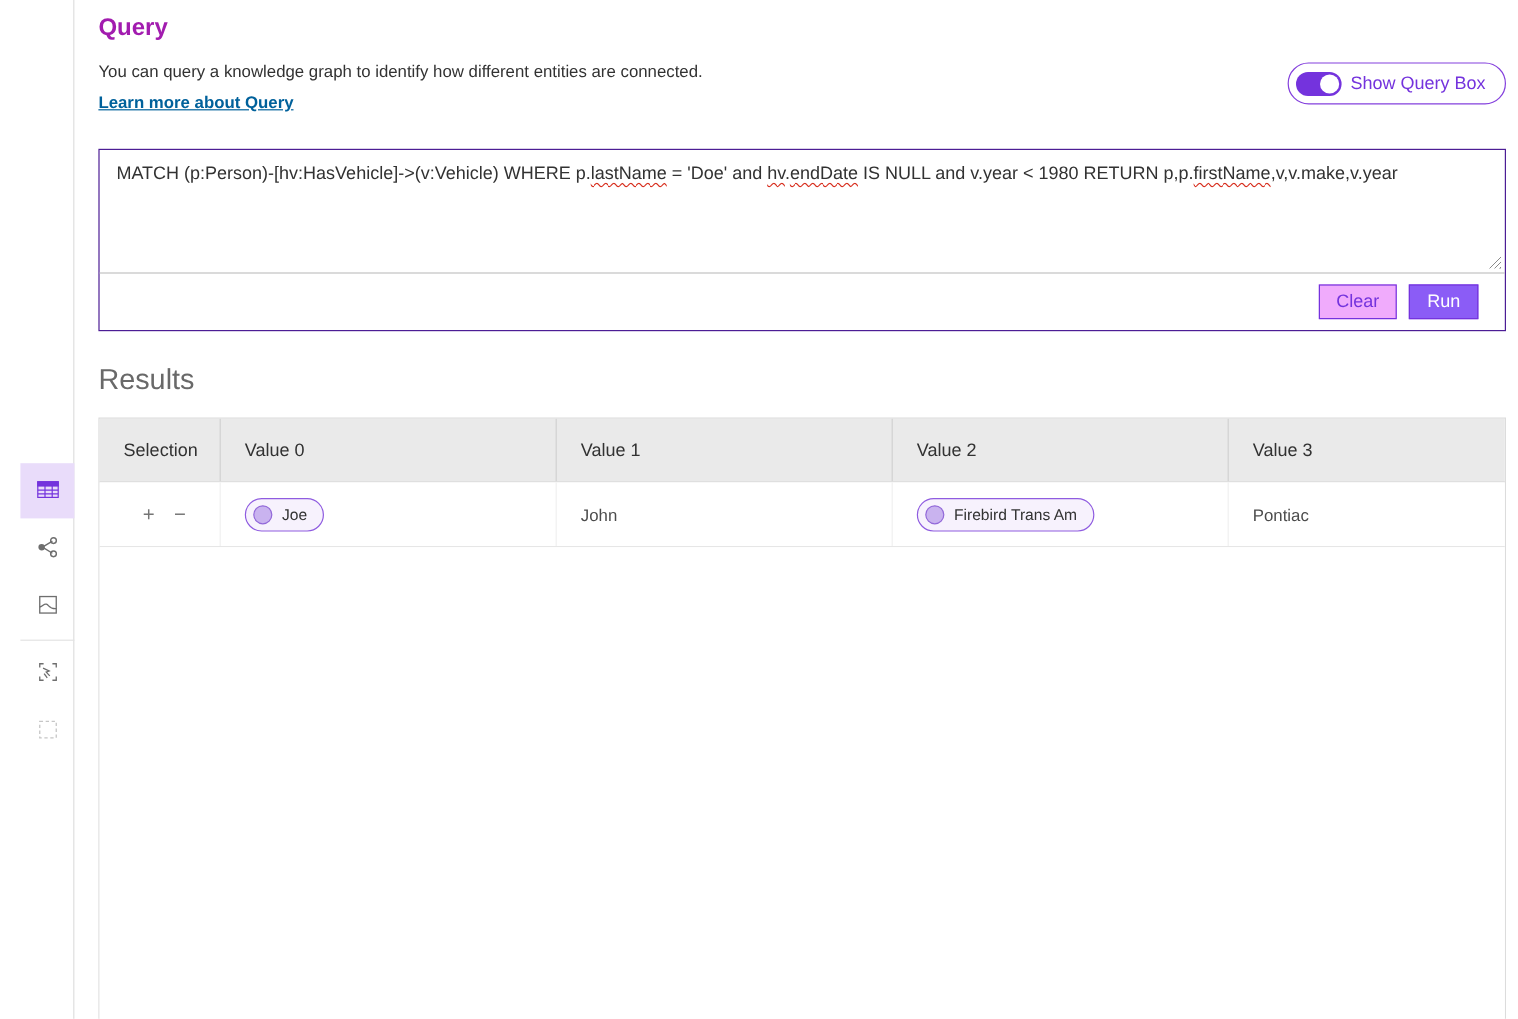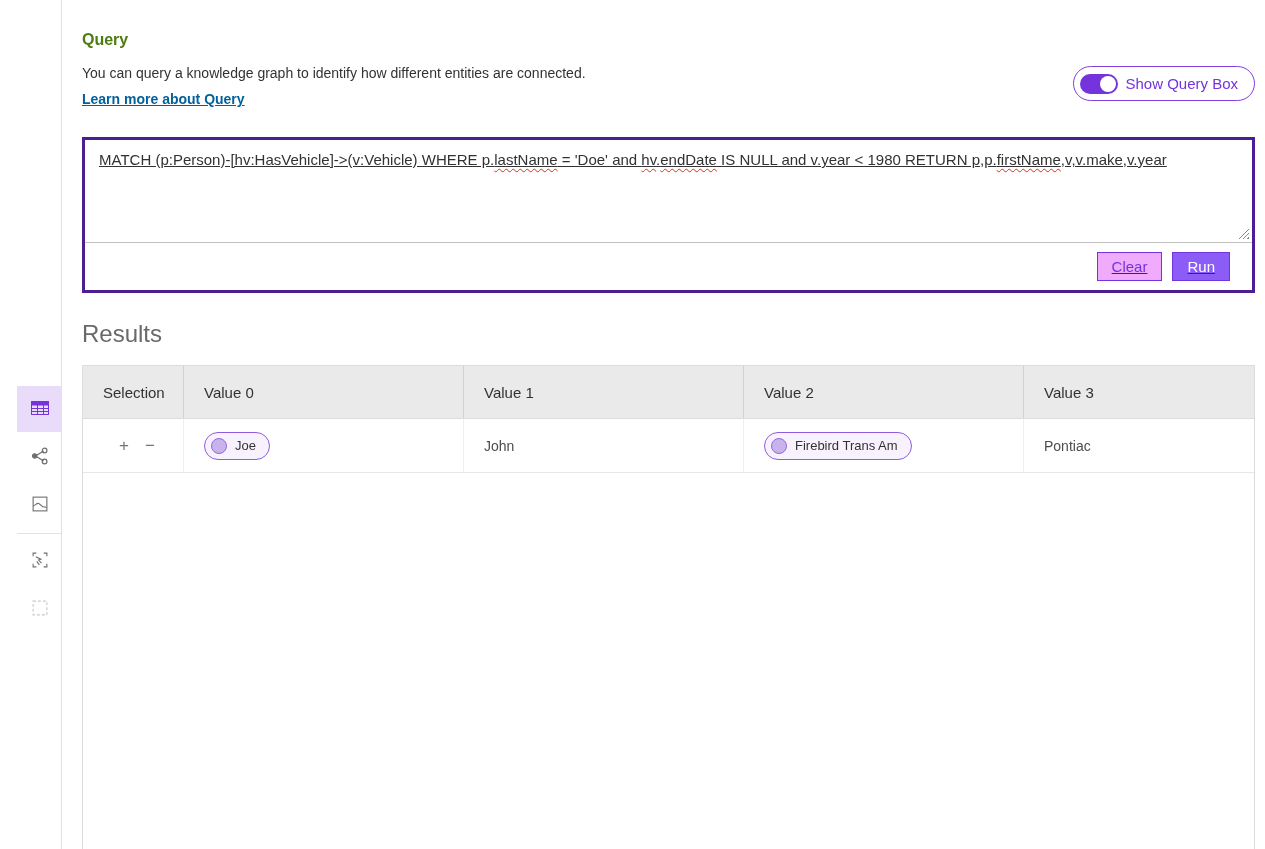--- a/index.html
+++ b/index.html
@@ -8,32 +8,32 @@
   
   .rail { position:fixed; left:0; top:0; width:62px; height:100%; background:#fff; border-right:1px solid #dfdfdf; }
   .rail-icons { position:absolute; top:386px; left:17px; width:45px; display:flex; flex-direction:column; align-items:center; }
   .rail-btn { width:45px; height:46px; display:flex; align-items:center; justify-content:center; color:#6e6e6e; background:transparent; border:none; cursor:pointer; margin-bottom:2px; }
   .rail-btn.selected { background:#e9dcfa; color:#7433dd; }
   .rail-btn.disabled { color:#c6c6c6; }
   .rail-div { width:45px; height:1px; background:#e3e3e3; margin:3px 0 4px 0; }
 
   
   .main { margin-left:63px; padding:0 10px 0 19px; width:1202px; }
-  .page-title { margin-top:31px; font-size:16px; font-weight:bold; color:#4d7c0f; }
+  .page-title { margin-top:12px; font-size:20px; font-weight:bold; color:#a21caf; }
 
   .intro-row { position:relative; margin-top:16px; }
   .intro-desc { font-size:14px; color:#323232; }
   .learn-link { display:inline-block; margin-top:10px; font-size:14px; font-weight:bold; color:#00619b; text-decoration:underline; cursor:pointer; }
   .toggle-pill { position:absolute; right:0; top:1px; height:35px; display:inline-flex; align-items:center; gap:7px; padding:0 16px 0 6px; border:1px solid #8440dd; border-radius:18px; background:#fff; cursor:pointer;justify-content:flex-end; }
   .switch { position:relative; width:38px; height:20px; background:#7433dd; border-radius:10px; flex:none; }
   .knob { position:absolute; right:2px; top:2px; width:16px; height:16px; background:#fff; border-radius:50%; }
   .toggle-label { font-size:15px; color:#7433dd; white-space:nowrap; }
 
   
-  .query-panel { margin-top:29px; border:3px solid #4c1d95;text-decoration:underline; }
+  .query-panel { margin-top:29px; border:1px solid #4c1d95; }
   .query-input { position:relative; min-height:102px; padding:10px 14px; font-size:15px; line-height:1.35; color:#323232; cursor:text; }
   .sq { text-decoration:underline; text-decoration-style:wavy; text-decoration-color:#d83020; text-decoration-thickness:1px; text-underline-offset:3px; }
   .grip { position:absolute; right:3px; bottom:3px; width:11px; height:11px; clip-path:polygon(100% 0,100% 100%,0 100%); background:repeating-linear-gradient(135deg, transparent 0 2px, #8a8a8a 2px 3px); }
   .query-actions { border-top:1px solid #c2c2c2; height:48px; display:flex; align-items:center; justify-content:flex-end; gap:10px; padding-right:22px; }
   .btn { font-family:inherit; font-size:15px; padding:5px 14px; cursor:pointer; border-radius:0; }
   .btn-clear { background:#f0abfc; color:#7433dd; border:1px solid #7433dd; }
   .btn-run { background:#8b5cf6; color:#fff; border:1px solid #7433dd; }
 
   
   .results-title { margin-top:27px; font-size:24px; font-weight:normal; color:#696969; }

